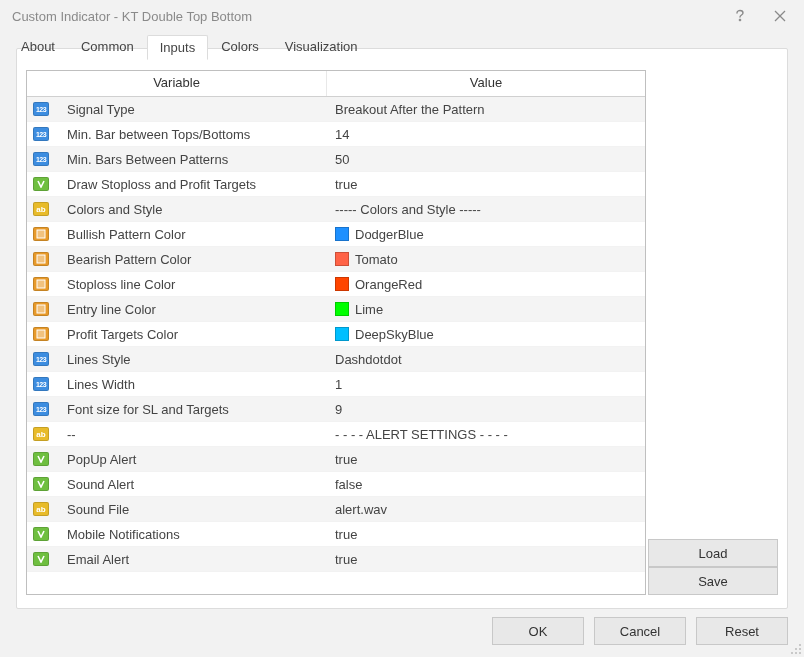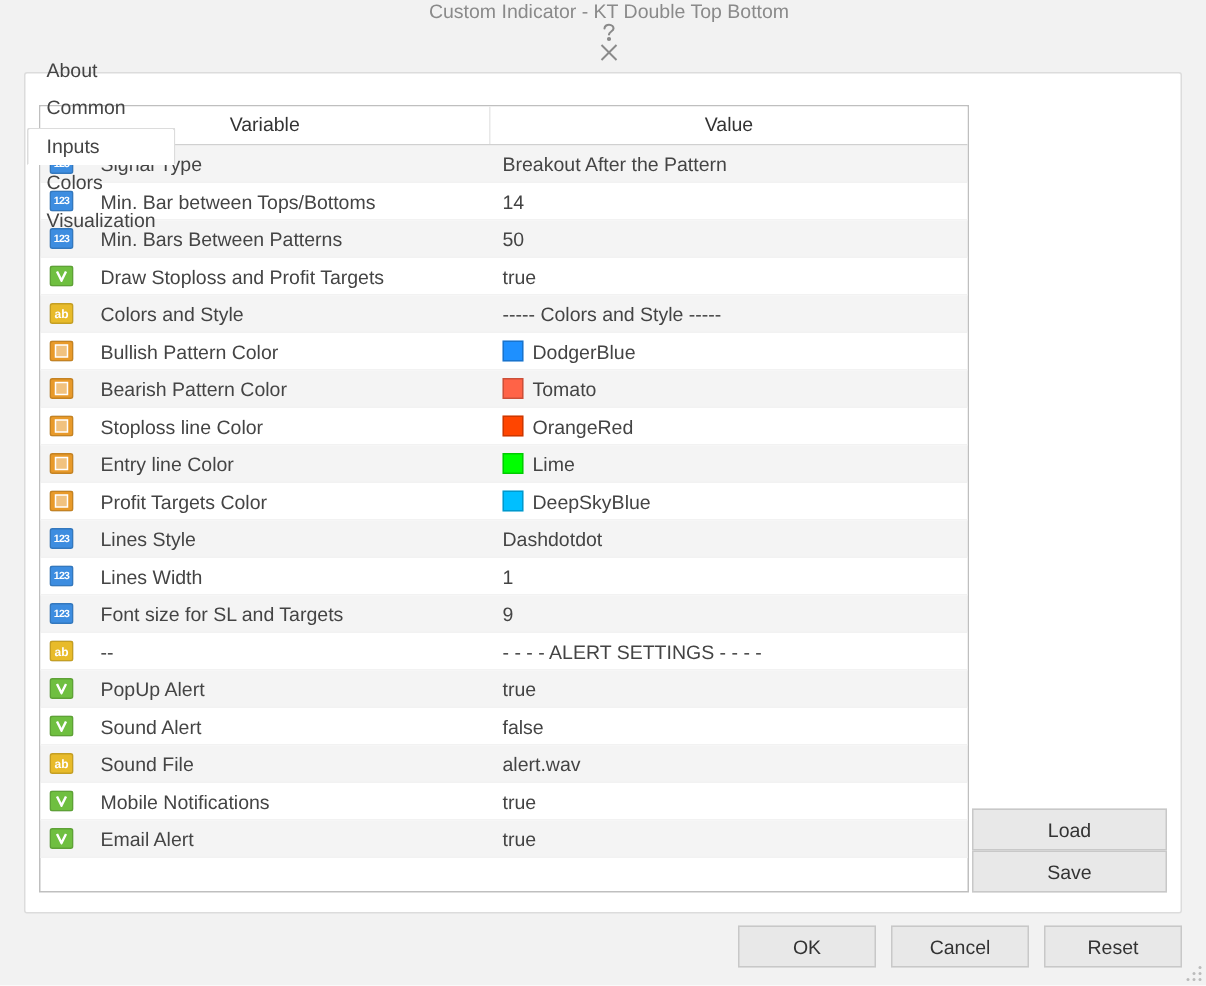--- a/index.html
+++ b/index.html
@@ -19,21 +19,20 @@
     background: #f2f2f2;
     position: relative;
   }
   .titlebar {
     height: 32px;
     display: flex;
     align-items: center;
     padding: 0 4px 0 12px;
     background: #f2f2f2;
     color: #8a8a8a;
-    flex-direction: column;
   }
   .titlebar .title {
     flex: 1;
     font-size: 13px;
   }
   .titlebar .winbtn {
     width: 40px;
     height: 32px;
     display: flex;
     align-items: center;
@@ -48,25 +47,24 @@
     left: 16px;
     right: 16px;
     bottom: 48px;
     background: #fff;
     border: 1px solid #dcdcdc;
     border-radius: 2px;
   }
   .tabs-row {
     position: absolute;
     top: 34px;
-    left: 18px;
+    left: 8px;
     display: flex;
     gap: 0;
     z-index: 2;
-    flex-direction: column;
   }
   .tab {
     padding: 4px 12px 4px 12px;
     font-size: 13px;
     color: #444;
     border: 1px solid transparent;
     background: transparent;
     cursor: default;
   }
   .tab.active {

